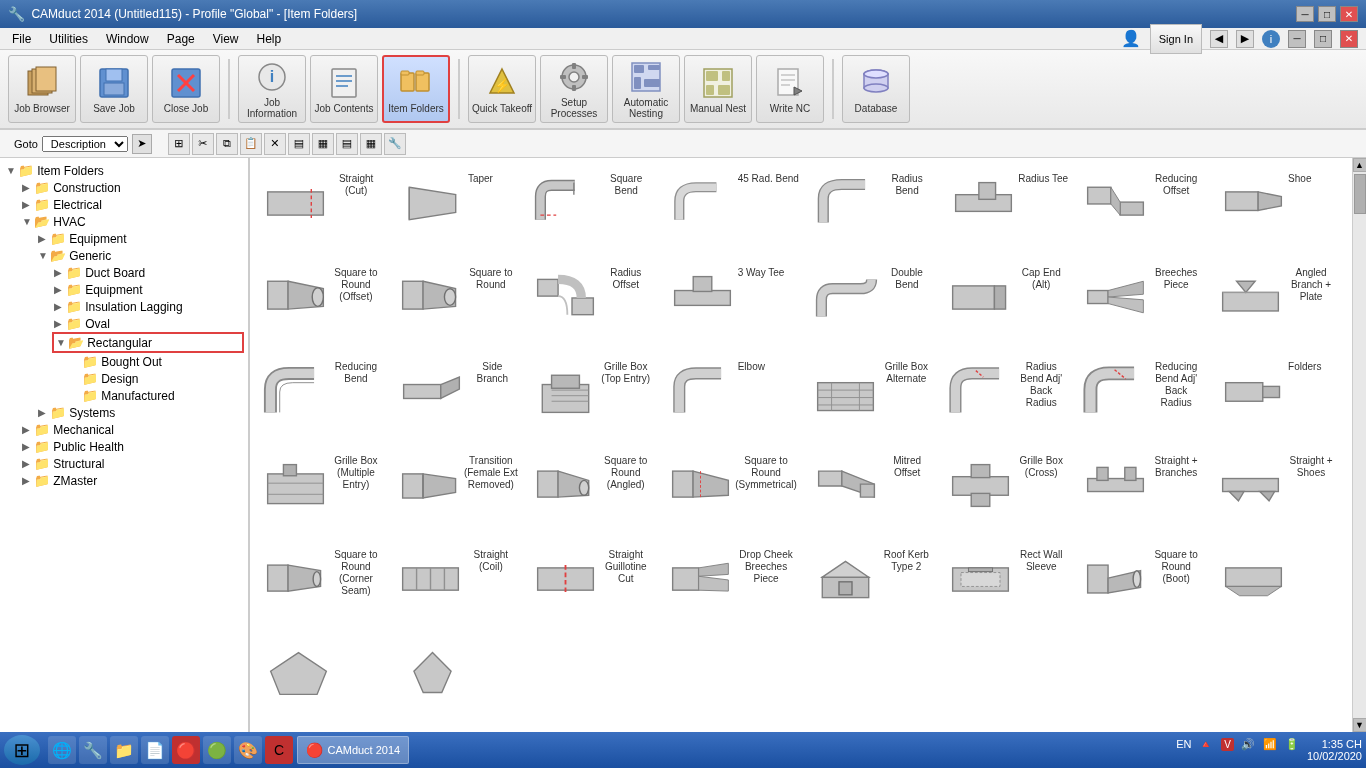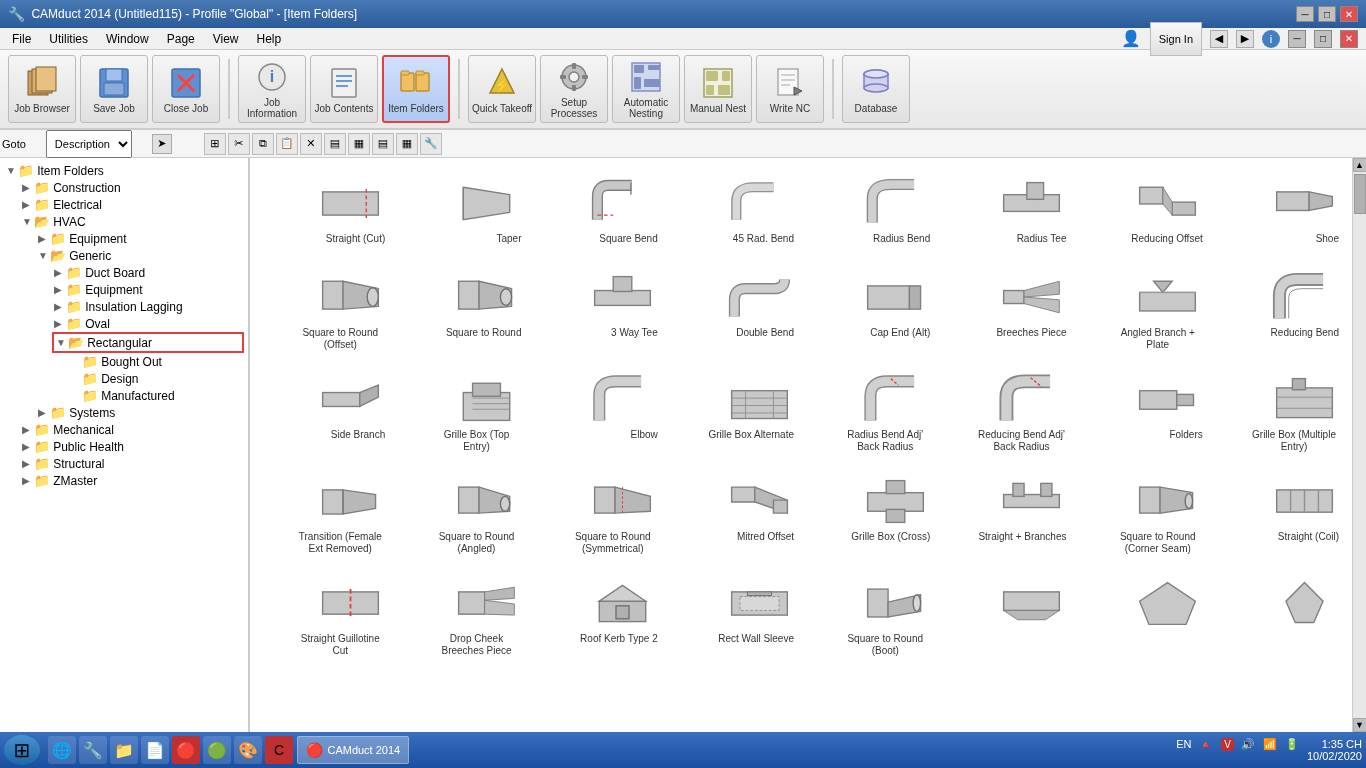--- a/index.html
+++ b/index.html
@@ -82,27 +82,27 @@
       background: #ccc;
       margin: 0 4px;
     }
 
     
     #goto-bar {
       background: #f5f5f5;
       height: 28px;
       display: flex;
       align-items: center;
-      padding: 0 2px;
+      padding: 0 14px;
       border-bottom: 1px solid #ccc;
-      gap: 20px;
+      gap: 4px;
     }
     #goto-bar select {
       font-size: 11px;
-      height: 28px;
+      height: 16px;
       padding: 0 4px;
     }
     .goto-icon-btn {
       width: 20px; height: 20px;
       background: #e0e0e0;
       border: 1px solid #aaa;
       display: flex; align-items: center; justify-content: center;
       cursor: pointer;
       font-size: 11px;
     }
@@ -162,22 +162,22 @@
       overflow-y: auto;
       padding: 8px;
     }
     .items-grid {
       display: grid;
       grid-template-columns: repeat(8, 1fr);
       gap: 4px;
     }
     .item-cell {
       display: flex;
-      flex-direction: column;
-      align-items: flex-end;
+      flex-direction: row;
+      align-items: flex-start;
       padding: 6px 4px;
       cursor: pointer;
       border: 1px solid transparent;
       border-radius: 3px;
       min-height: 90px;
     }
     .item-icon {
       width: 70px; height: 60px;
       display: flex; align-items: center; justify-content: center;
       font-size: 11px;
@@ -245,22 +245,22 @@
 
     
     #signin-area {
       margin-left: auto;
       display: flex;
       align-items: center;
       gap: 8px;
       padding-right: 4px;
     }
     .signin-btn {
-      height: 19px;
-      padding: 16px 8px;
+      height: 30px;
+      padding: 1px 8px;
       background: linear-gradient(to bottom, #f8f8f8, #e0e0e0);
       border: 1px solid #bbb;
       font-size: 11px;
       cursor: pointer;
       display: flex; align-items: center; gap: 3px;
     }
     .nav-btn {
       width: 18px; height: 18px;
       background: #e0e0e0;
       border: 1px solid #aaa;
@@ -667,20 +667,31 @@
               <rect x="5" y="10" width="22" height="30" fill="#c8c8c8" stroke="#808080" stroke-width="1.5"></rect>
               <polygon points="27,10 62,18 62,37 27,40" fill="#b8b8b8" stroke="#808080" stroke-width="1.5"></polygon>
               <ellipse cx="56" cy="27" rx="6" ry="9" fill="#d0d0d0" stroke="#707070" stroke-width="1.5"></ellipse>
             </svg>
         </div>
         <span class="item-label">Square to Round</span>
       </div>
       <div class="item-cell">
         <div class="item-icon">
           <svg class="shape-svg" viewBox="0 0 70 55">
+              <rect x="5" y="8" width="22" height="18" fill="#c8c8c8" stroke="#808080" stroke-width="1.5"></rect>
+              <rect x="42" y="28" width="23" height="18" fill="#c8c8c8" stroke="#808080" stroke-width="1.5"></rect>
+              <path d="M27,8 Q52,8 52,28" fill="none" stroke="#c0c0c0" stroke-width="10"></path>
+              <path d="M27,26 Q37,26 37,46" fill="none" stroke="#c0c0c0" stroke-width="2"></path>
+            </svg>
+        </div>
+        <span class="item-label">Radius Offset</span>
+      </div>
+      <div class="item-cell">
+        <div class="item-icon">
+          <svg class="shape-svg" viewBox="0 0 70 55">
               <rect x="5" y="20" width="60" height="16" fill="#c8c8c8" stroke="#808080" stroke-width="1.5"></rect>
               <rect x="25" y="5" width="20" height="16" fill="#c0c0c0" stroke="#808080" stroke-width="1.5"></rect>
             </svg>
         </div>
         <span class="item-label">3 Way Tee</span>
       </div>
       <div class="item-cell">
         <div class="item-icon">
           <svg class="shape-svg" viewBox="0 0 70 55">
               <path d="M8,48 L8,30 Q8,18 20,18 L50,18 Q62,18 62,8" fill="none" stroke="#888" stroke-width="12"></path>
@@ -867,20 +878,30 @@
         <div class="item-icon">
           <svg class="shape-svg" viewBox="0 0 70 55">
               <rect x="5" y="20" width="60" height="14" fill="#c8c8c8" stroke="#808080" stroke-width="1.5"></rect>
               <rect x="15" y="8" width="12" height="14" fill="#b8b8b8" stroke="#808080" stroke-width="1.5"></rect>
               <rect x="45" y="8" width="12" height="14" fill="#b8b8b8" stroke="#808080" stroke-width="1.5"></rect>
             </svg>
         </div>
         <span class="item-label">Straight + Branches</span>
       </div>
 
+      <div class="item-cell">
+        <div class="item-icon">
+          <svg class="shape-svg" viewBox="0 0 70 55">
+              <rect x="5" y="20" width="60" height="14" fill="#c8c8c8" stroke="#808080" stroke-width="1.5"></rect>
+              <polygon points="12,34 22,44 28,34" fill="#b0b0b0" stroke="#808080" stroke-width="1.5"></polygon>
+              <polygon points="45,34 55,44 61,34" fill="#b0b0b0" stroke="#808080" stroke-width="1.5"></polygon>
+            </svg>
+        </div>
+        <span class="item-label">Straight + Shoes</span>
+      </div>
       <div class="item-cell">
         <div class="item-icon">
           <svg class="shape-svg" viewBox="0 0 70 55">
               <rect x="5" y="12" width="22" height="28" fill="#c8c8c8" stroke="#808080" stroke-width="1.5"></rect>
               <polygon points="27,12 62,18 62,35 27,40" fill="#b8b8b8" stroke="#808080" stroke-width="1.5"></polygon>
               <ellipse cx="58" cy="27" rx="4" ry="8" fill="#d0d0d0" stroke="#707070" stroke-width="1.5"></ellipse>
             </svg>
         </div>
         <span class="item-label">Square to Round (Corner Seam)</span>
       </div>

